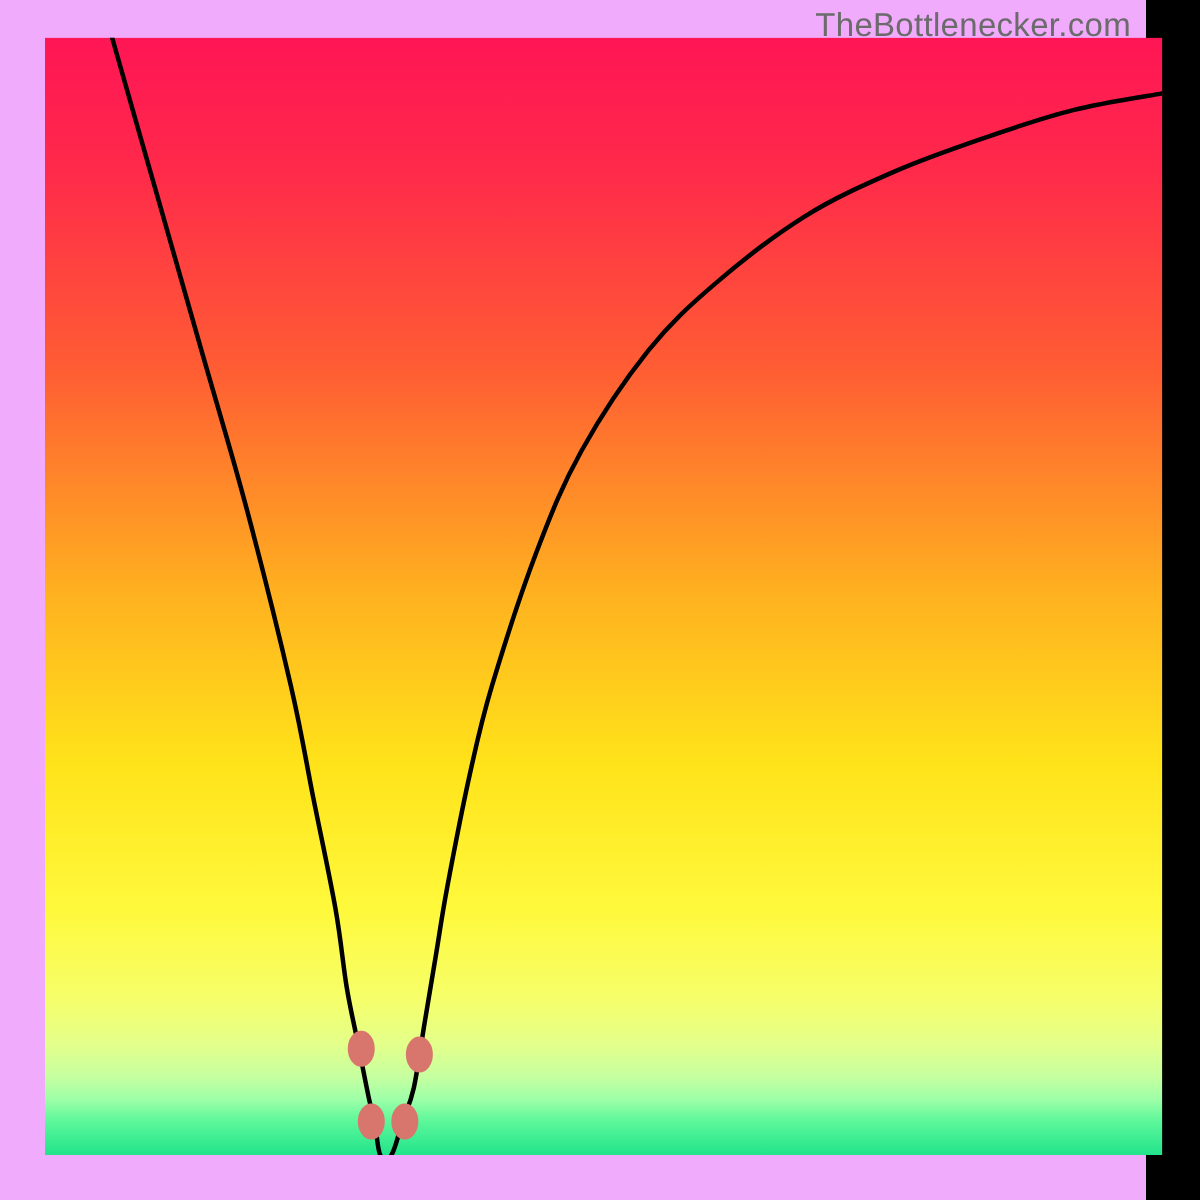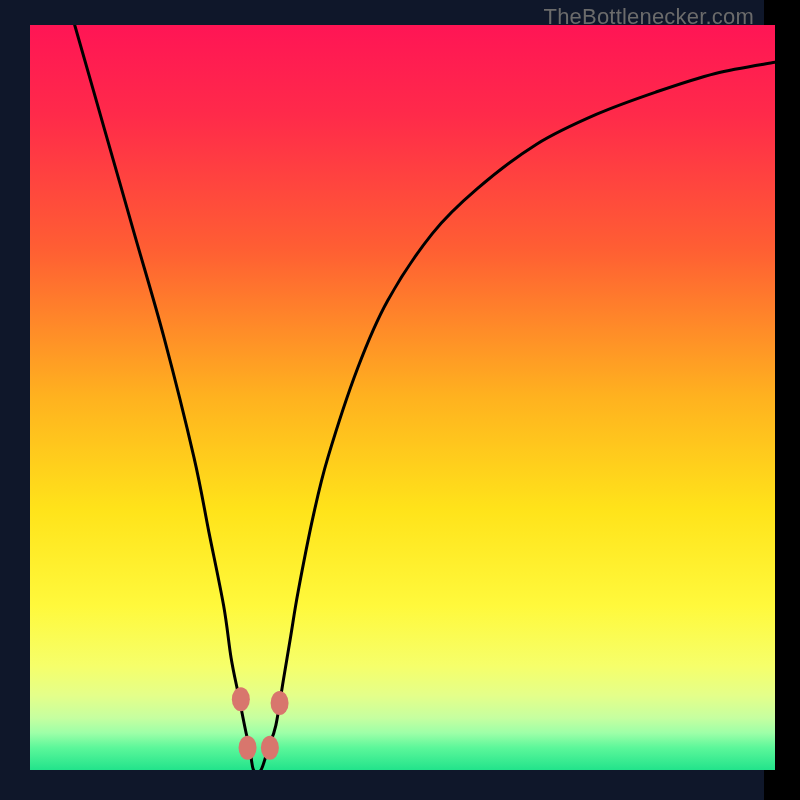--- a/index.html
+++ b/index.html
@@ -8,21 +8,21 @@
     width: 800px;
     height: 800px;
     background: #000;
     overflow: hidden;
     font-family: Arial, Helvetica, sans-serif;
   }
   .frame {
     position: absolute;
     left: 0; top: 0;
     width: 764px; height: 800px;
-    background: #0f172a;
+    background: #f0abfc;
   }
   .plot-area {
     position: absolute;
     left: 30px;
     top: 25px;
     width: 745px;
     height: 745px;
     overflow: hidden;
   }
   .watermark {

